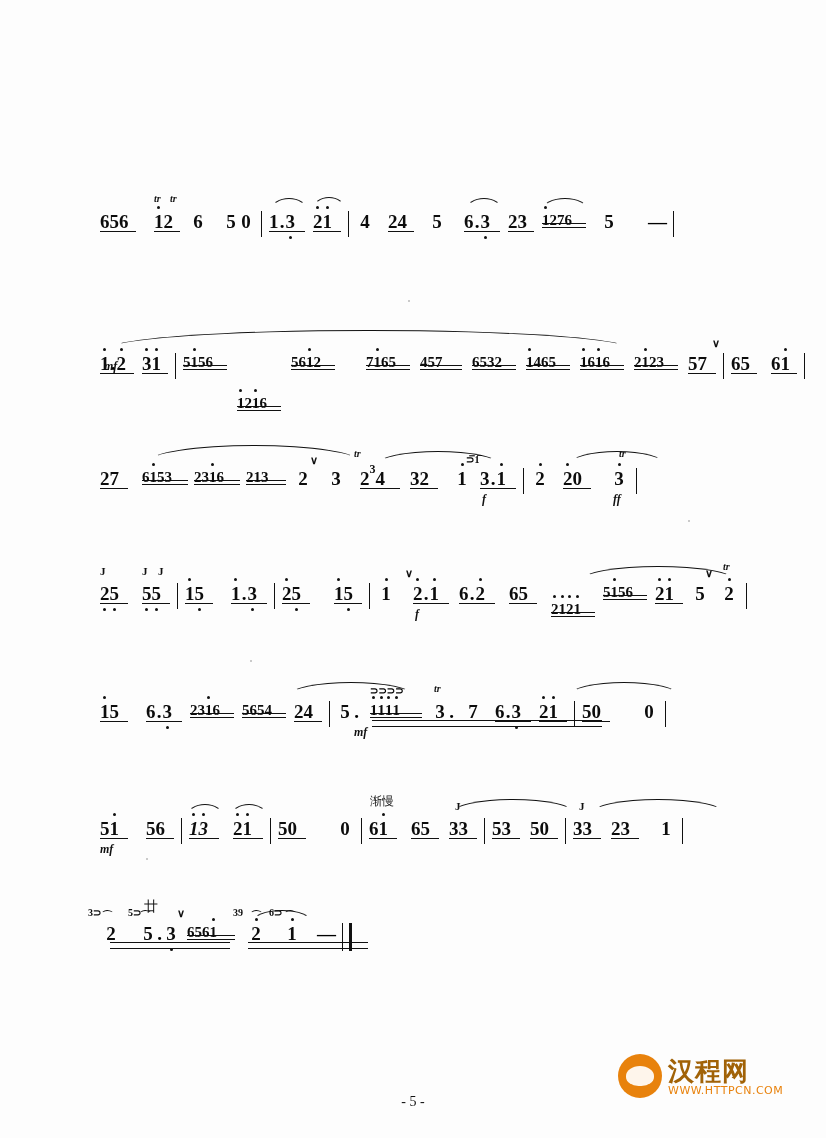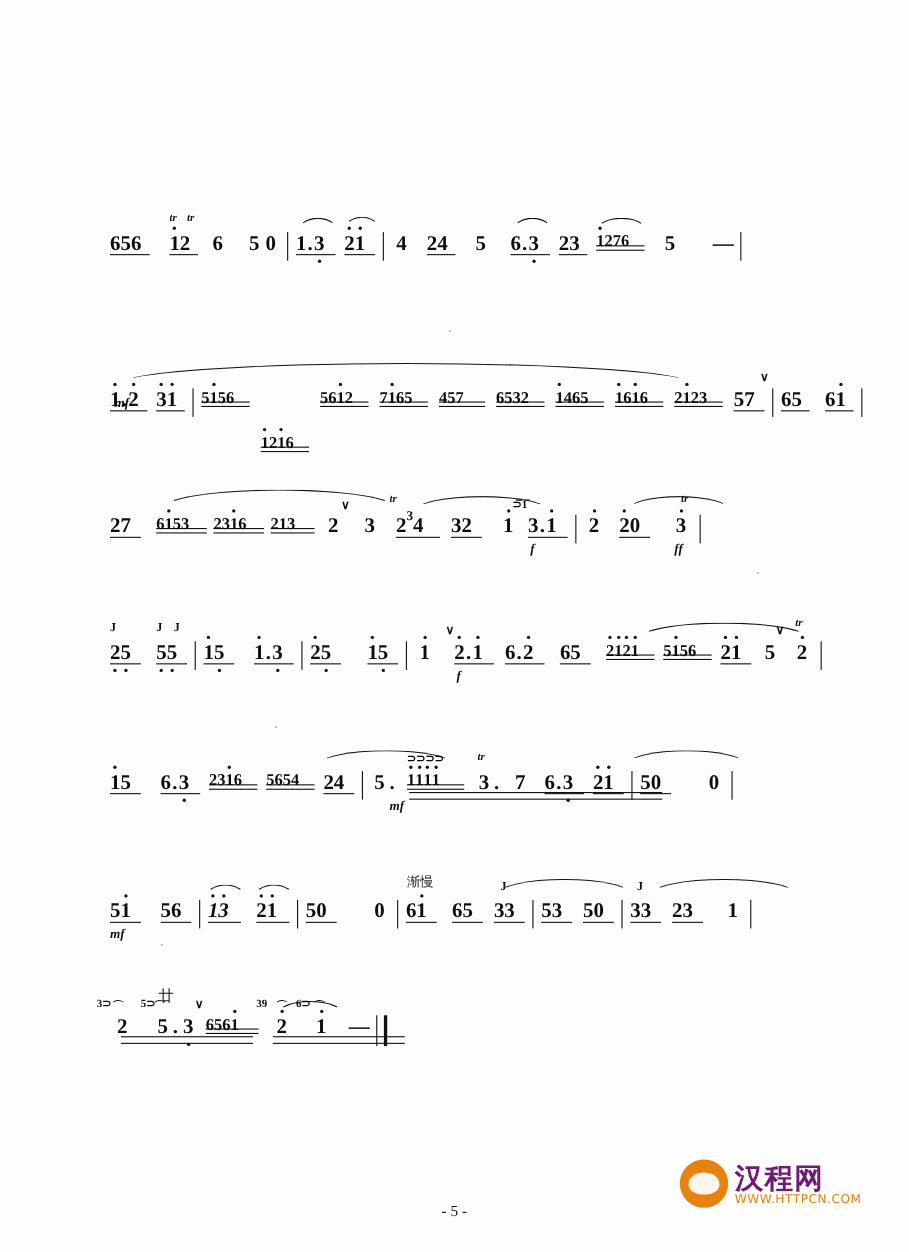--- a/index.html
+++ b/index.html
@@ -273,21 +273,21 @@
     border-radius: 50% 50% 45% 45%;
     background: #ffffff;
     opacity: .92;
   }
   .wm-text {
     position: absolute;
     left: 50px; top: 2px;
     font-family: "DejaVu Sans", sans-serif;
     font-size: 26px;
     font-weight: bold;
-    color: #701a75;
+    color: #a16207;
     letter-spacing: 1px;
   }
   .wm-url {
     position: absolute;
     left: 50px; top: 32px;
     font-family: "DejaVu Sans", sans-serif;
     font-size: 11px;
     color: #e8820c;
     letter-spacing: .5px;
   }
@@ -377,21 +377,21 @@
       </span>
       <span class="sp10"></span>
       <span class="grp beam2" style="width:44px;margin-top:41px;">
         <span class="n sm dotup">1</span><span class="n sm">2</span><span class="n sm dotup">1</span><span class="n sm">6</span>
       </span>
       <span class="sp10"></span>
       <span class="grp beam2" style="width:44px;">
         <span class="n sm">5</span><span class="n sm">6</span><span class="n sm dotup">1</span><span class="n sm">2</span>
       </span>
       <span class="sp10"></span>
-      <span class="grp beam2" style="width:44px;">
+      <span class="grp beam2" style="width:44px;margin-left:21px;">
         <span class="n sm">7</span><span class="n sm dotup">1</span><span class="n sm">6</span><span class="n sm">5</span>
       </span>
       <span class="sp10"></span>
       <span class="grp beam2" style="width:42px;">
         <span class="n sm">4</span><span class="n sm">5</span><span class="n sm">7</span>
       </span>
       <span class="sp10"></span>
       <span class="grp beam2" style="width:44px;">
         <span class="n sm">6</span><span class="n sm">5</span><span class="n sm">3</span><span class="n sm">2</span>
       </span>
@@ -522,21 +522,21 @@
       </span>
       <span class="sp10"></span>
       <span class="grp beam1" style="width:36px;">
         <span class="n">6</span><span class="adot">.</span><span class="n dotup">2</span>
       </span>
       <span class="sp14"></span>
       <span class="grp beam1" style="width:28px;">
         <span class="n">6</span><span class="n">5</span>
       </span>
       <span class="sp14"></span>
-      <span class="grp beam2" style="width:44px;">
+      <span class="grp beam2" style="width:44px;margin-top:17px;">
         <span class="n sm dotup">2</span><span class="n sm dotup">1</span><span class="n sm dotup">2</span><span class="n sm dotup">1</span>
       </span>
       <span class="sp8"></span>
       <span class="grp beam2" style="width:44px;">
         <span class="n sm">5</span><span class="n sm dotup">1</span><span class="n sm">5</span><span class="n sm">6</span>
       </span>
       <span class="sp8"></span>
       <span class="grp beam1" style="width:28px;">
         <span class="n dotup">2</span><span class="n dotup">1</span>
       </span>

